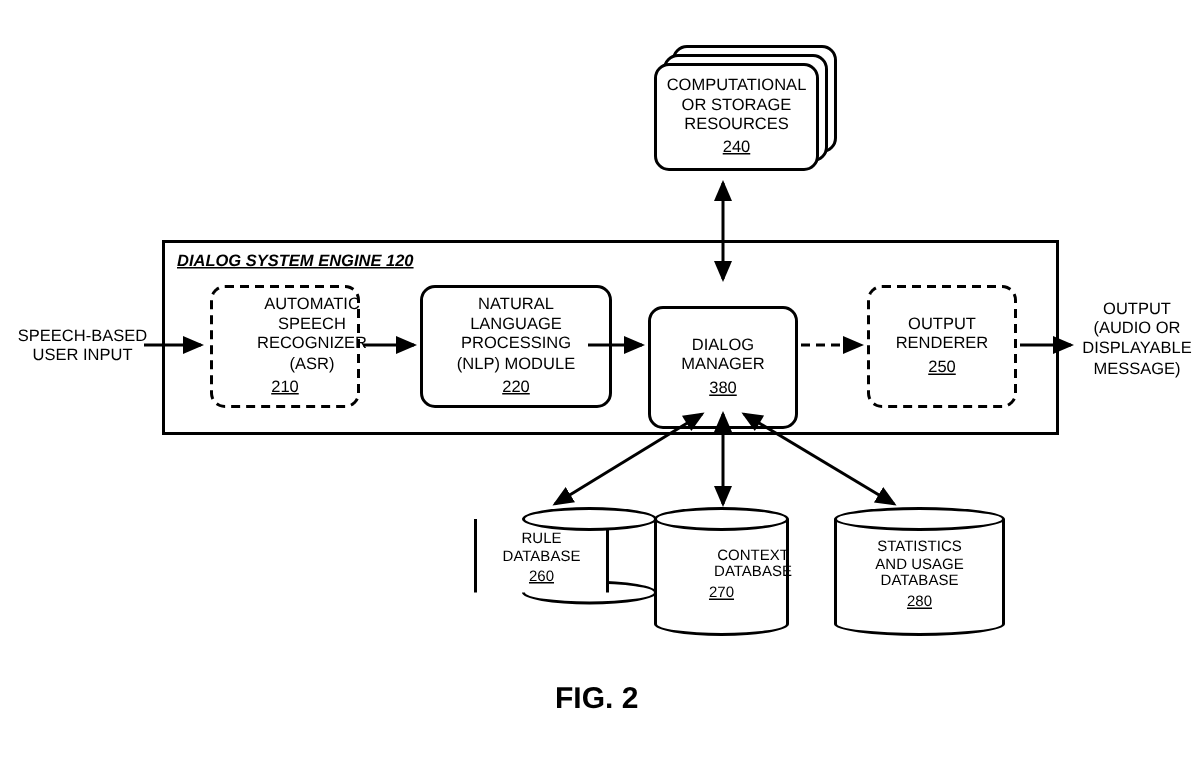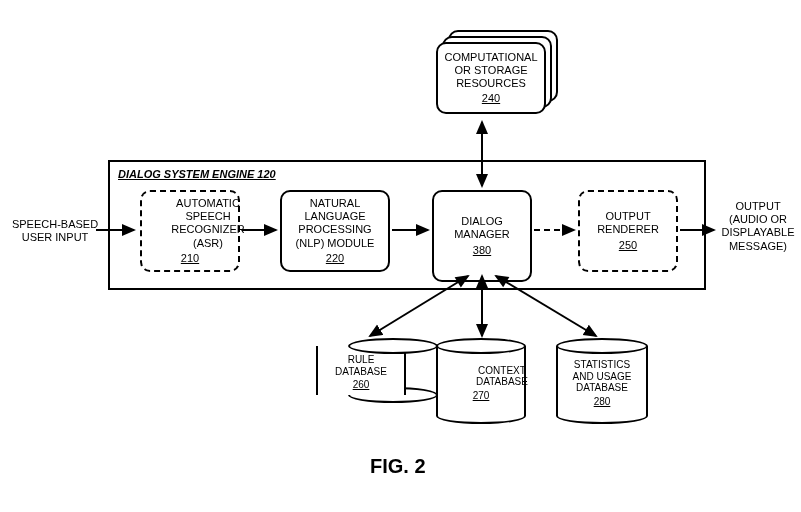--- a/index.html
+++ b/index.html
@@ -108,29 +108,29 @@
 <div class="engine-label" style="left:118px; top:168px;">DIALOG SYSTEM ENGINE 120</div>
 
 <div class="box dashed" style="left:140px; top:190px; width:100px; height:82px;">
   <div style="white-space:pre-line;margin-left:36px;">AUTOMATIC
 SPEECH
 RECOGNIZER
 (ASR)</div>
   <div class="num">210</div>
 </div>
 
-<div class="box" style="left:280px; top:190px; width:110px; height:82px;">
+<div class="box" style="left:280px; top:190px; width:128px; height:82px;">
   <div style="white-space:pre-line;">NATURAL
 LANGUAGE
 PROCESSING
 (NLP) MODULE</div>
   <div class="num">220</div>
 </div>
 
-<div class="box" style="left:432px; top:190px; width:100px; height:92px;">
+<div class="box" style="left:432px; top:204px; width:100px; height:82px;">
   <div style="white-space:pre-line;">DIALOG
 MANAGER</div>
   <div class="num">380</div>
 </div>
 
 <div class="box dashed" style="left:578px; top:190px; width:100px; height:82px;">
   <div style="white-space:pre-line;">OUTPUT
 RENDERER</div>
   <div class="num">250</div>
 </div>
@@ -155,21 +155,21 @@
 <div class="cyl" style="left:436px; top:338px; width:90px; height:86px;">
   <div class="top"></div>
   <div class="body">
     <div style="white-space:pre-line;margin-left:42px;">CONTEXT
 DATABASE</div>
     <div class="num">270</div>
   </div>
   <div class="bot"></div>
 </div>
 
-<div class="cyl" style="left:556px; top:338px; width:92px; height:86px;">
+<div class="cyl" style="left:556px; top:338px; width:114px; height:86px;">
   <div class="top"></div>
   <div class="body">
     <div style="white-space:pre-line;">STATISTICS
 AND USAGE
 DATABASE</div>
     <div class="num">280</div>
   </div>
   <div class="bot"></div>
 </div>
 

